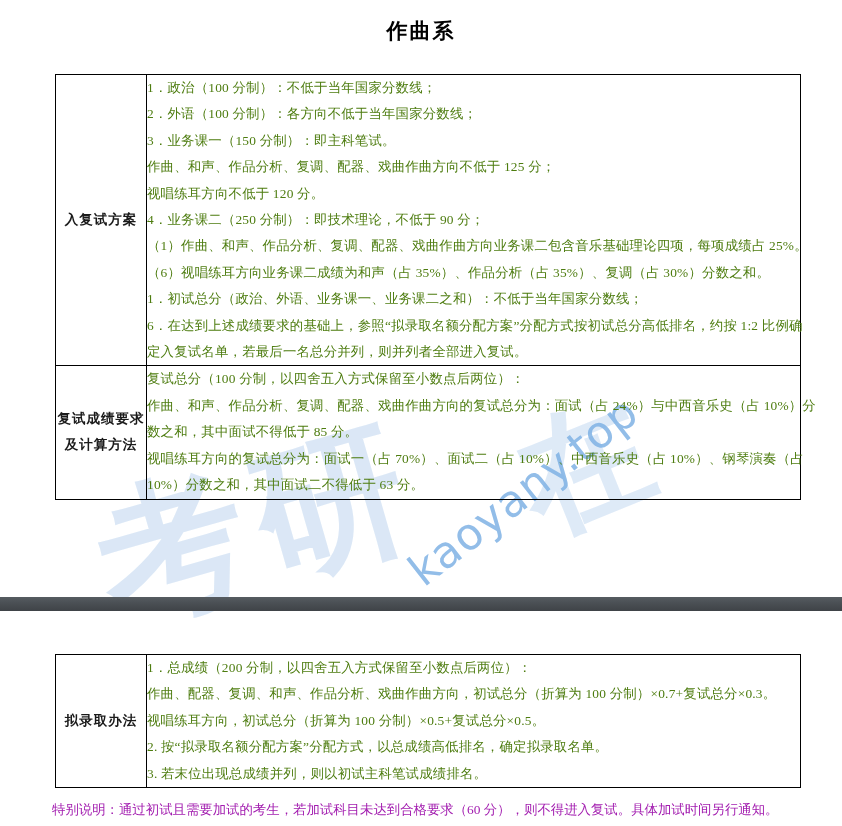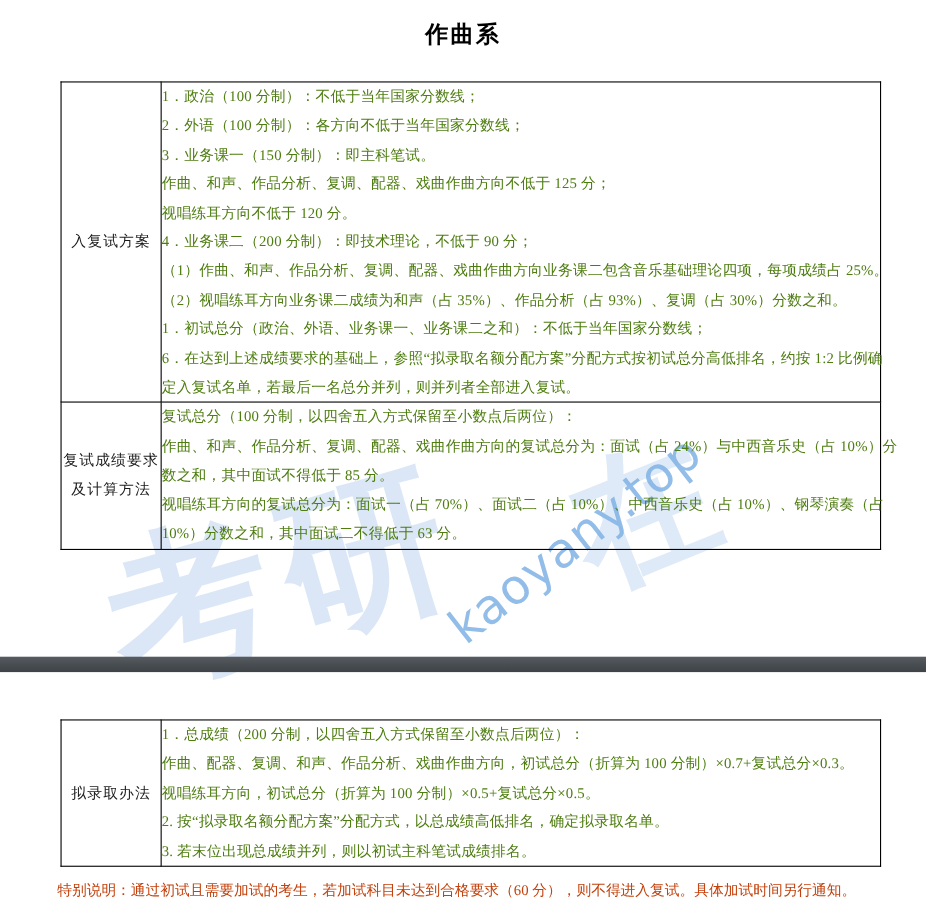--- a/index.html
+++ b/index.html
@@ -98,20 +98,21 @@
     background: transparent;
   }
   td.lbl {
     width: 90px;
     text-align: center;
     font-size: 13.5px;
     line-height: 26px;
     letter-spacing: 1px;
     padding: 6px 4px;
     color: #1a1a1a;
+    font-weight: bold;
   }
   td.body {
     width: 653px;
     padding: 7px 8px 7px 10px;
   }
   .ln {
     font-size: 13.4px;
     line-height: 26.4px;
     white-space: nowrap;
     color: #4d7c0f;
@@ -132,21 +133,21 @@
     background: linear-gradient(to bottom, #565c61 0%, #4a4f54 45%, #3f4347 100%);
   }
 
   .footnote {
     position: absolute;
     left: 52px;
     top: 799px;
     font-size: 13.4px;
     line-height: 22px;
     white-space: nowrap;
-    color: #c2410c;
+    color: #a21caf;
   }
 </style>
 </head>
 <body>
 
 <div class="wm-layer">
   <div class="wm-cjk">考研</div>
   <div class="wm-cjk2">在</div>
   <div class="wm-latin">kaoyany.top</div>
 </div>
@@ -158,23 +159,23 @@
   <table class="spec" id="table-admission">
     <tbody>
         <tr>
       <td class="lbl">入复试方案</td>
       <td class="body">
         <div class="ln">1．政治（100 分制）：不低于当年国家分数线；</div>
         <div class="ln">2．外语（100 分制）：各方向不低于当年国家分数线；</div>
         <div class="ln">3．业务课一（150 分制）：即主科笔试。</div>
         <div class="ln">作曲、和声、作品分析、复调、配器、戏曲作曲方向不低于 125 分；</div>
         <div class="ln">视唱练耳方向不低于 120 分。</div>
-        <div class="ln">4．业务课二（200 分制）：即技术理论，不低于 90 分；</div>
+        <div class="ln">4．业务课二（250 分制）：即技术理论，不低于 90 分；</div>
         <div class="ln">（1）作曲、和声、作品分析、复调、配器、戏曲作曲方向业务课二包含音乐基础理论四项，每项成绩占 25%。</div>
-        <div class="ln">（2）视唱练耳方向业务课二成绩为和声（占 35%）、作品分析（占 93%）、复调（占 30%）分数之和。</div>
+        <div class="ln">（6）视唱练耳方向业务课二成绩为和声（占 35%）、作品分析（占 35%）、复调（占 30%）分数之和。</div>
         <div class="ln">1．初试总分（政治、外语、业务课一、业务课二之和）：不低于当年国家分数线；</div>
         <div class="ln">6．在达到上述成绩要求的基础上，参照“拟录取名额分配方案”分配方式按初试总分高低排名，约按 1:2 比例确</div>
         <div class="ln">定入复试名单，若最后一名总分并列，则并列者全部进入复试。</div>
       </td>
     </tr>
     <tr>
       <td class="lbl">
         <div>复试成绩要求</div>
         <div>及计算方法</div>
       </td>

